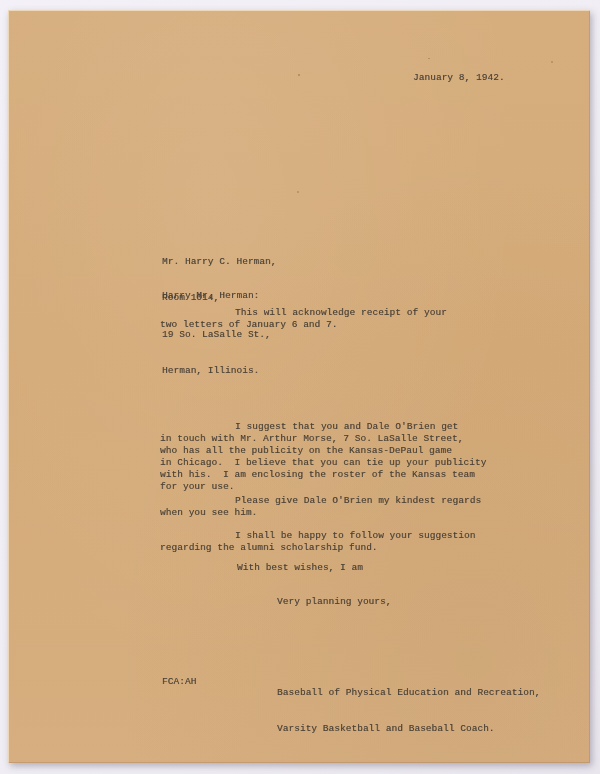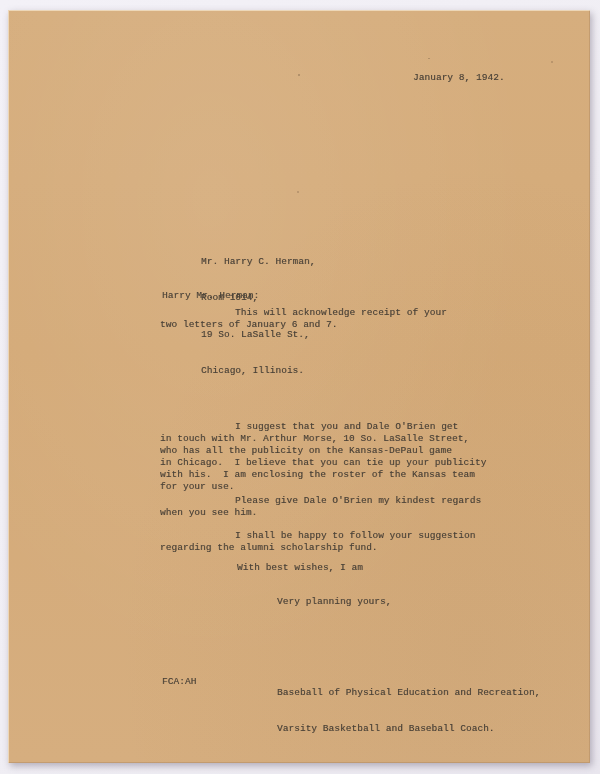--- a/index.html
+++ b/index.html
@@ -37,21 +37,21 @@
     position: absolute;
     color: #4a4238;
     font-size: 9.4px;
     line-height: 12px;
     letter-spacing: 0.1px;
     white-space: pre;
     text-shadow: 0.4px 0.4px 0.6px rgba(72,60,48,0.45);
   }
   .para { text-indent: 75px; }
   .date-line      { left: 405px; top: 62px;  }
-  .recipient      { left: 154px; top: 222px; margin-left: 39px; }
+  .recipient      { left: 154px; top: 222px; }
   .recipient > div { height: 12.3px; }
   .salutation     { left: 154px; top: 280px; }
   .para-1         { left: 152px; top: 297px; }
   .para-2         { left: 152px; top: 336px; }
   .para-3         { left: 152px; top: 411px; }
   .para-4         { left: 152px; top: 485px; }
   .para-5         { left: 152px; top: 520px; }
   .pre-closing    { left: 229px; top: 552px; }
   .closing        { left: 269px; top: 586px; }
   .initials       { left: 154px; top: 666px; }
@@ -71,29 +71,29 @@
 
 <div class="scan-area">
   <div class="paper">
 
     <div class="ink date-line">January 8, 1942.</div>
 
     <div class="ink recipient">
       <div>Mr. Harry C. Herman,</div>
       <div>Room 1014,</div>
       <div>19 So. LaSalle St.,</div>
-      <div>Chicago, Illinois.</div>
+      <div>Herman, Illinois.</div>
     </div>
 
     <div class="ink salutation">Harry Mr. Herman:</div>
 
     <div class="ink para para-1">This will acknowledge receipt of your
 two letters of January 6 and 7.</div>
     <div class="ink para para-3">I suggest that you and Dale O'Brien get
-in touch with Mr. Arthur Morse, 10 So. LaSalle Street,
+in touch with Mr. Arthur Morse, 7 So. LaSalle Street,
 who has all the publicity on the Kansas-DePaul game
 in Chicago.  I believe that you can tie up your publicity
 with his.  I am enclosing the roster of the Kansas team
 for your use.</div>
     <div class="ink para para-4">Please give Dale O'Brien my kindest regards
 when you see him.</div>
     <div class="ink para para-5">I shall be happy to follow your suggestion
 regarding the alumni scholarship fund.</div>
 
     <div class="ink pre-closing">With best wishes, I am</div>

